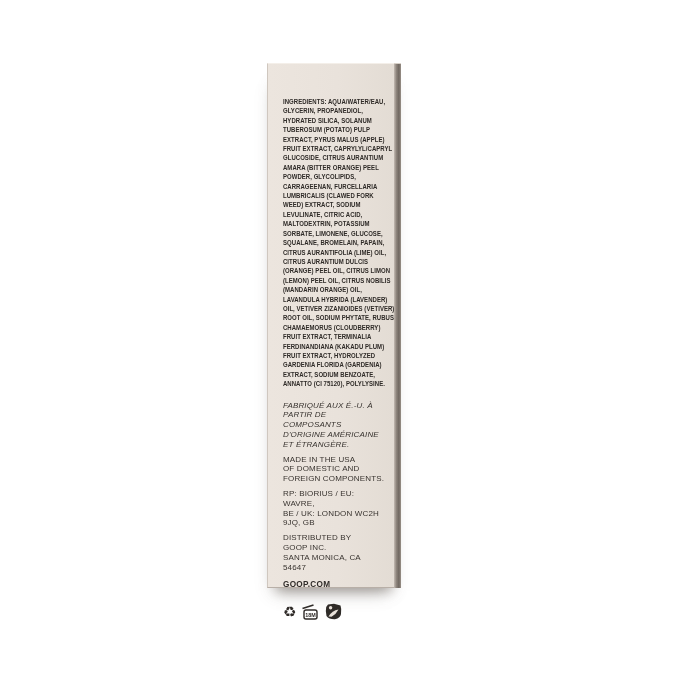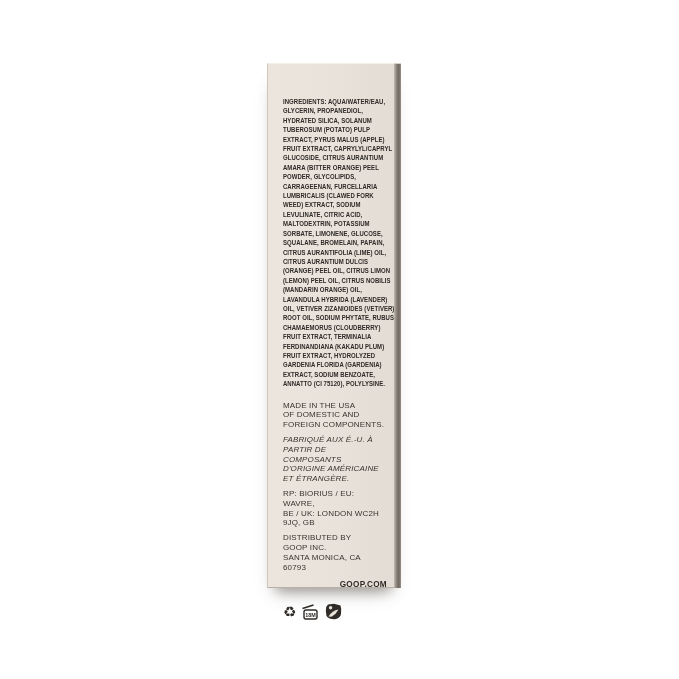--- a/index.html
+++ b/index.html
@@ -73,21 +73,20 @@
   }
   .info-block.italic {
     font-style: italic;
   }
   .website {
     font-size: 8.2px;
     font-weight: bold;
     letter-spacing: 0.3px;
     color: #2f2b28;
     margin: 8px 0 0 0;
-    text-align: right;
   }
   .icons-row {
     display: flex;
     align-items: flex-end;
     gap: 5px;
     margin-top: 13px;
     height: 18px;
   }
   .recycle-glyph {
     font-family: "DejaVu Sans", sans-serif;
@@ -100,37 +99,37 @@
 </head>
 <body>
 
 <div class="scene">
   <div class="box">
     <div class="box-face">
       <div class="box-content">
 
         <p class="ingredients">INGREDIENTS: AQUA/WATER/EAU, GLYCERIN, PROPANEDIOL, HYDRATED SILICA, SOLANUM TUBEROSUM (POTATO) PULP EXTRACT, PYRUS MALUS (APPLE) FRUIT EXTRACT, CAPRYLYL/CAPRYL GLUCOSIDE, CITRUS AURANTIUM AMARA (BITTER ORANGE) PEEL POWDER, GLYCOLIPIDS, CARRAGEENAN, FURCELLARIA LUMBRICALIS (CLAWED FORK WEED) EXTRACT, SODIUM LEVULINATE, CITRIC ACID, MALTODEXTRIN, POTASSIUM SORBATE, LIMONENE, GLUCOSE, SQUALANE, BROMELAIN, PAPAIN, CITRUS AURANTIFOLIA (LIME) OIL, CITRUS AURANTIUM DULCIS (ORANGE) PEEL OIL, CITRUS LIMON (LEMON) PEEL OIL, CITRUS NOBILIS (MANDARIN ORANGE) OIL, LAVANDULA HYBRIDA (LAVENDER) OIL, VETIVER ZIZANIOIDES (VETIVER) ROOT OIL, SODIUM PHYTATE, RUBUS CHAMAEMORUS (CLOUDBERRY) FRUIT EXTRACT, TERMINALIA FERDINANDIANA (KAKADU PLUM) FRUIT EXTRACT, HYDROLYZED GARDENIA FLORIDA (GARDENIA) EXTRACT, SODIUM BENZOATE, ANNATTO (CI 75120), POLYLYSINE.</p>
 
-        <p class="info-block">MADE IN THE USA
-OF DOMESTIC AND
-FOREIGN COMPONENTS.</p>
-
         <p class="info-block italic">FABRIQUÉ AUX É.-U. À
 PARTIR DE COMPOSANTS
 D'ORIGINE AMÉRICAINE
 ET ÉTRANGÈRE.</p>
+
+        <p class="info-block">MADE IN THE USA
+OF DOMESTIC AND
+FOREIGN COMPONENTS.</p>
 
         <p class="info-block">RP: BIORIUS / EU: WAVRE,
 BE / UK: LONDON WC2H
 9JQ, GB</p>
 
         <p class="info-block">DISTRIBUTED BY
 GOOP INC.
 SANTA MONICA, CA
-60793</p>
+54647</p>
 
         <p class="website">GOOP.COM</p>
 
         <div class="icons-row">
           <span class="recycle-glyph">♻</span>
 
           <svg class="icon-svg" width="19" height="18" viewBox="0 0 19 18">
             <line x1="1.5" y1="6.5" x2="12.5" y2="3" stroke="#2f2b28" stroke-width="1.6"></line>
             <rect x="3" y="8" width="13" height="9" rx="2" fill="none" stroke="#2f2b28" stroke-width="1.4"></rect>
             <text x="9.5" y="14.6" text-anchor="middle" font-size="5.4" font-weight="bold" font-family="Liberation Sans, sans-serif" fill="#2f2b28">18M</text>

